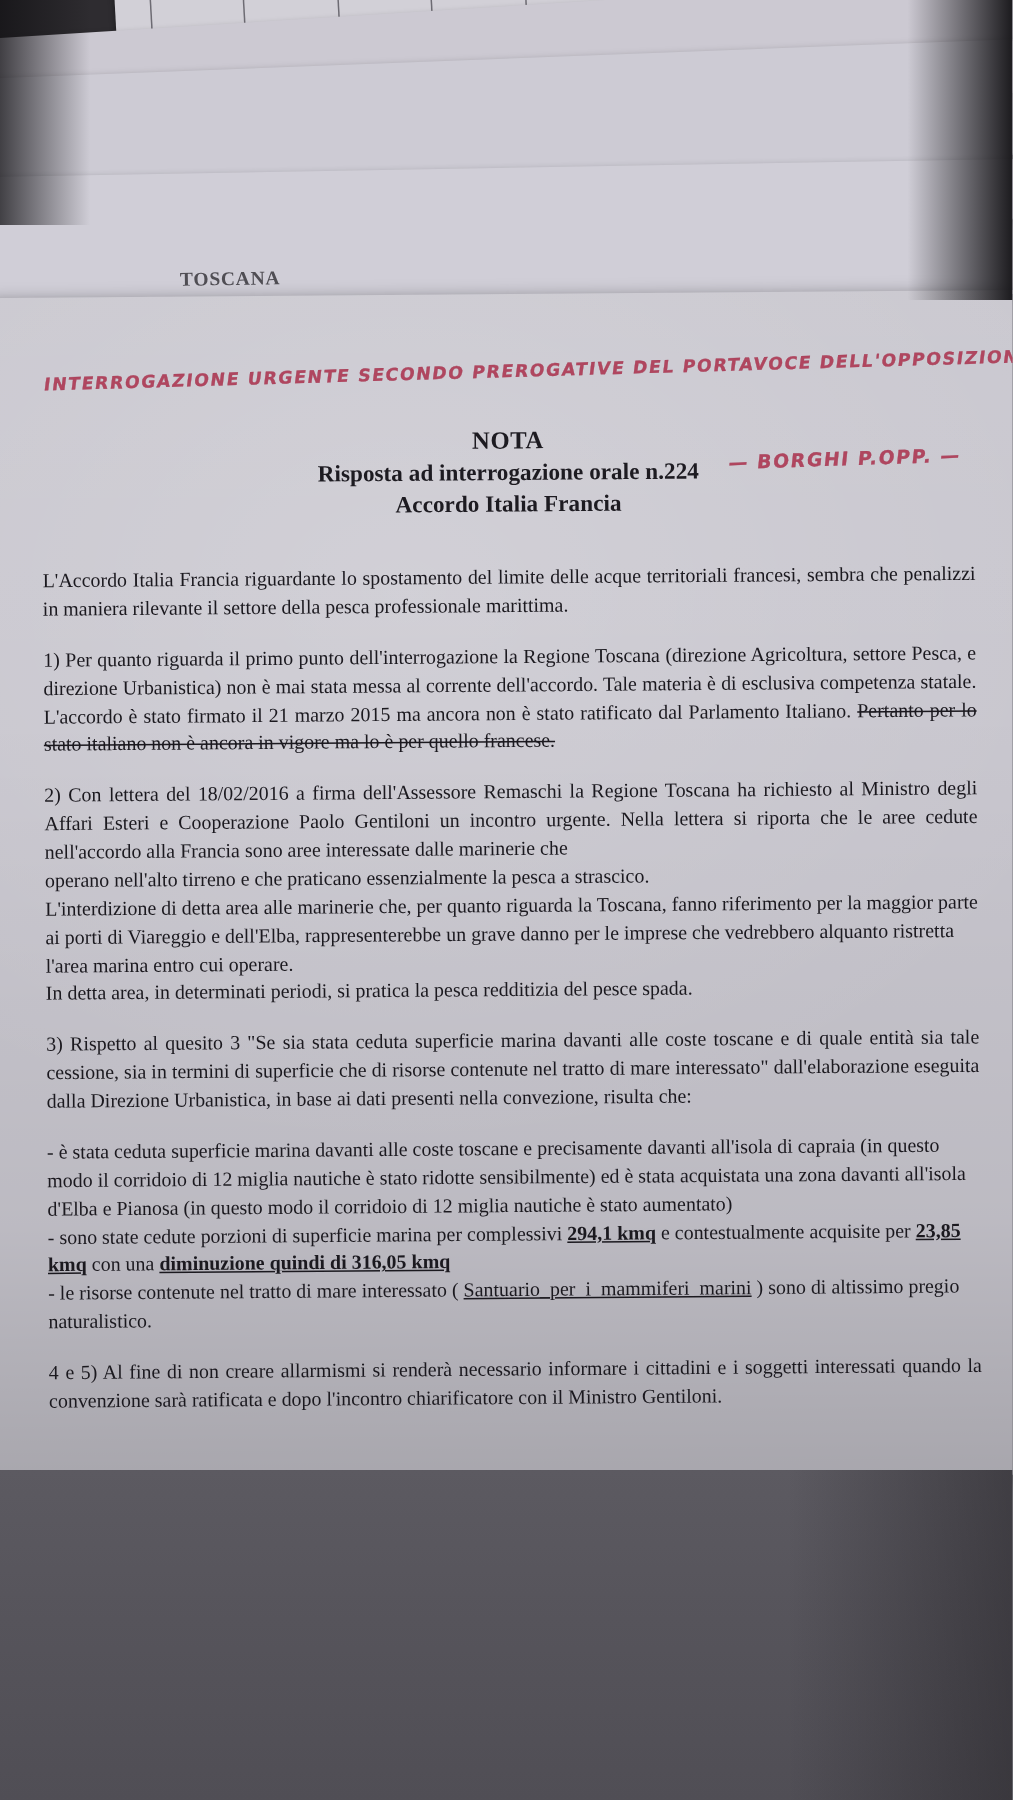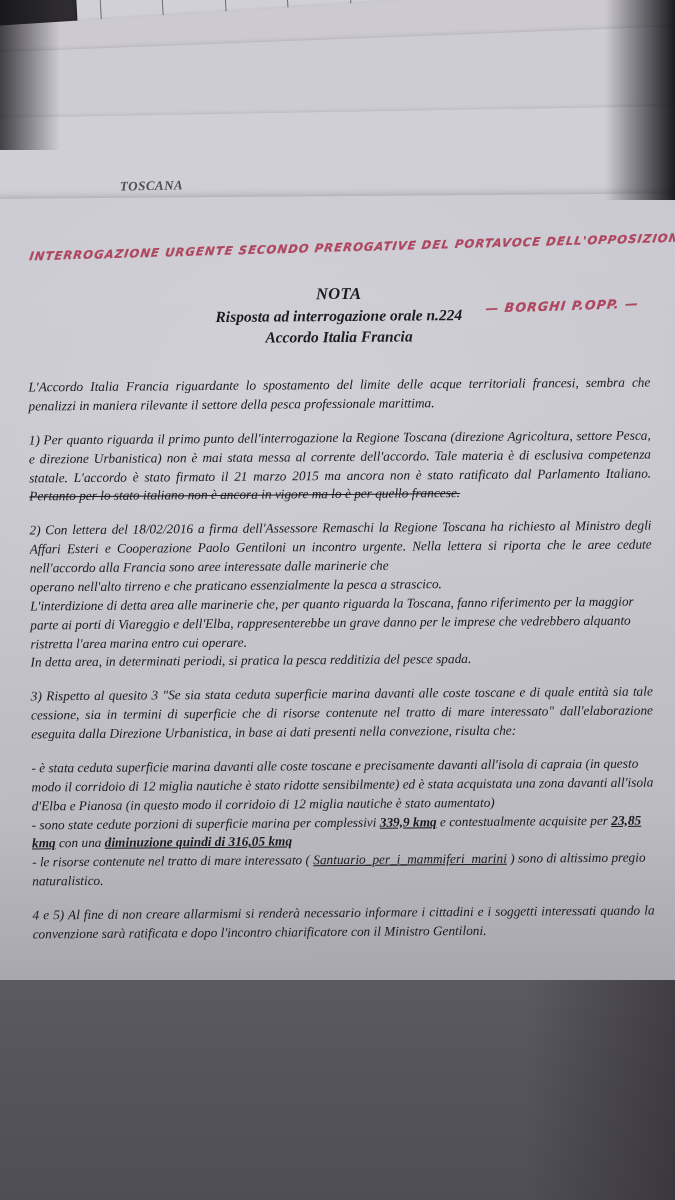--- a/index.html
+++ b/index.html
@@ -5,21 +5,21 @@
 <style>
   html,body{margin:0;padding:0;}
   body{
     width:675px;height:1200px;overflow:hidden;
     background:#5a5a60;
     font-family:"Liberation Serif", serif;
     position:relative;
   }
 
   
-  #scene{position:absolute;inset:0;overflow:hidden;font-style:italic;}
+  #scene{position:absolute;inset:0;overflow:hidden;}
 
   
   .desk{position:absolute;inset:0;background:#2e2c30;}
 
   
   .sheet{position:absolute;background:#c9c7cf;}
 
   .sheet-a{
     left:78px;top:-34px;width:600px;height:112px;
     transform:rotate(-3.1deg);
@@ -206,21 +206,21 @@
 
       <p class="body para">2)  Con lettera del 18/02/2016 a firma dell'Assessore Remaschi la Regione Toscana ha richiesto al Ministro degli Affari Esteri e Cooperazione Paolo Gentiloni un incontro urgente. Nella lettera  si riporta  che le aree cedute nell'accordo alla Francia sono aree interessate dalle marinerie che</p>
       <p class="body tight block">operano nell'alto tirreno e che praticano essenzialmente la pesca a strascico.</p>
       <p class="body tight">L'interdizione di detta area alle marinerie che, per quanto riguarda la Toscana, fanno riferimento per la maggior parte ai porti di Viareggio e dell'Elba, rappresenterebbe un grave danno per le imprese che vedrebbero alquanto ristretta l'area marina entro cui operare.</p>
       <p class="body tight block">In detta area, in determinati periodi, si pratica la pesca redditizia del pesce spada.</p>
 
       <p class="body para">3) Rispetto al quesito 3 "Se sia stata ceduta superficie marina davanti alle coste toscane e di quale entità sia tale cessione, sia in termini di superficie che di risorse contenute nel tratto di mare interessato" dall'elaborazione eseguita dalla Direzione Urbanistica, in base ai dati presenti nella convezione, risulta che:</p>
 
       <p class="body para block">- è stata ceduta superficie marina davanti alle coste toscane e precisamente davanti all'isola di capraia (in questo modo il corridoio di 12 miglia nautiche è  stato ridotte sensibilmente) ed  è stata acquistata una zona davanti all'isola d'Elba e Pianosa  (in questo modo il corridoio di 12 miglia nautiche è  stato aumentato)</p>
 
-      <p class="body tight block"><span>- sono state cedute porzioni di superficie marina per complessivi </span><span class="ulb">339,9 kmq</span><span> e contestualmente acquisite per </span><span class="ulb">23,85 kmq</span><span> con una </span><span class="ulb">diminuzione quindi di 316,05 kmq</span></p>
+      <p class="body tight block"><span>- sono state cedute porzioni di superficie marina per complessivi </span><span class="ulb">294,1 kmq</span><span> e contestualmente acquisite per </span><span class="ulb">23,85 kmq</span><span> con una </span><span class="ulb">diminuzione quindi di 316,05 kmq</span></p>
 
       <p class="body tight block"><span>- le risorse contenute nel tratto di mare interessato ( </span><span class="ul">Santuario_per_i_mammiferi_marini</span><span> ) sono di altissimo pregio naturalistico.</span></p>
 
       <p class="body para">4 e 5) Al fine di non creare allarmismi si renderà necessario informare i cittadini e i soggetti interessati quando la convenzione sarà ratificata e dopo l'incontro chiarificatore con il Ministro Gentiloni.</p>
 
     </div>
   </div>
 
   <div class="bottomshade"></div>
   <div class="rightdark"></div>

